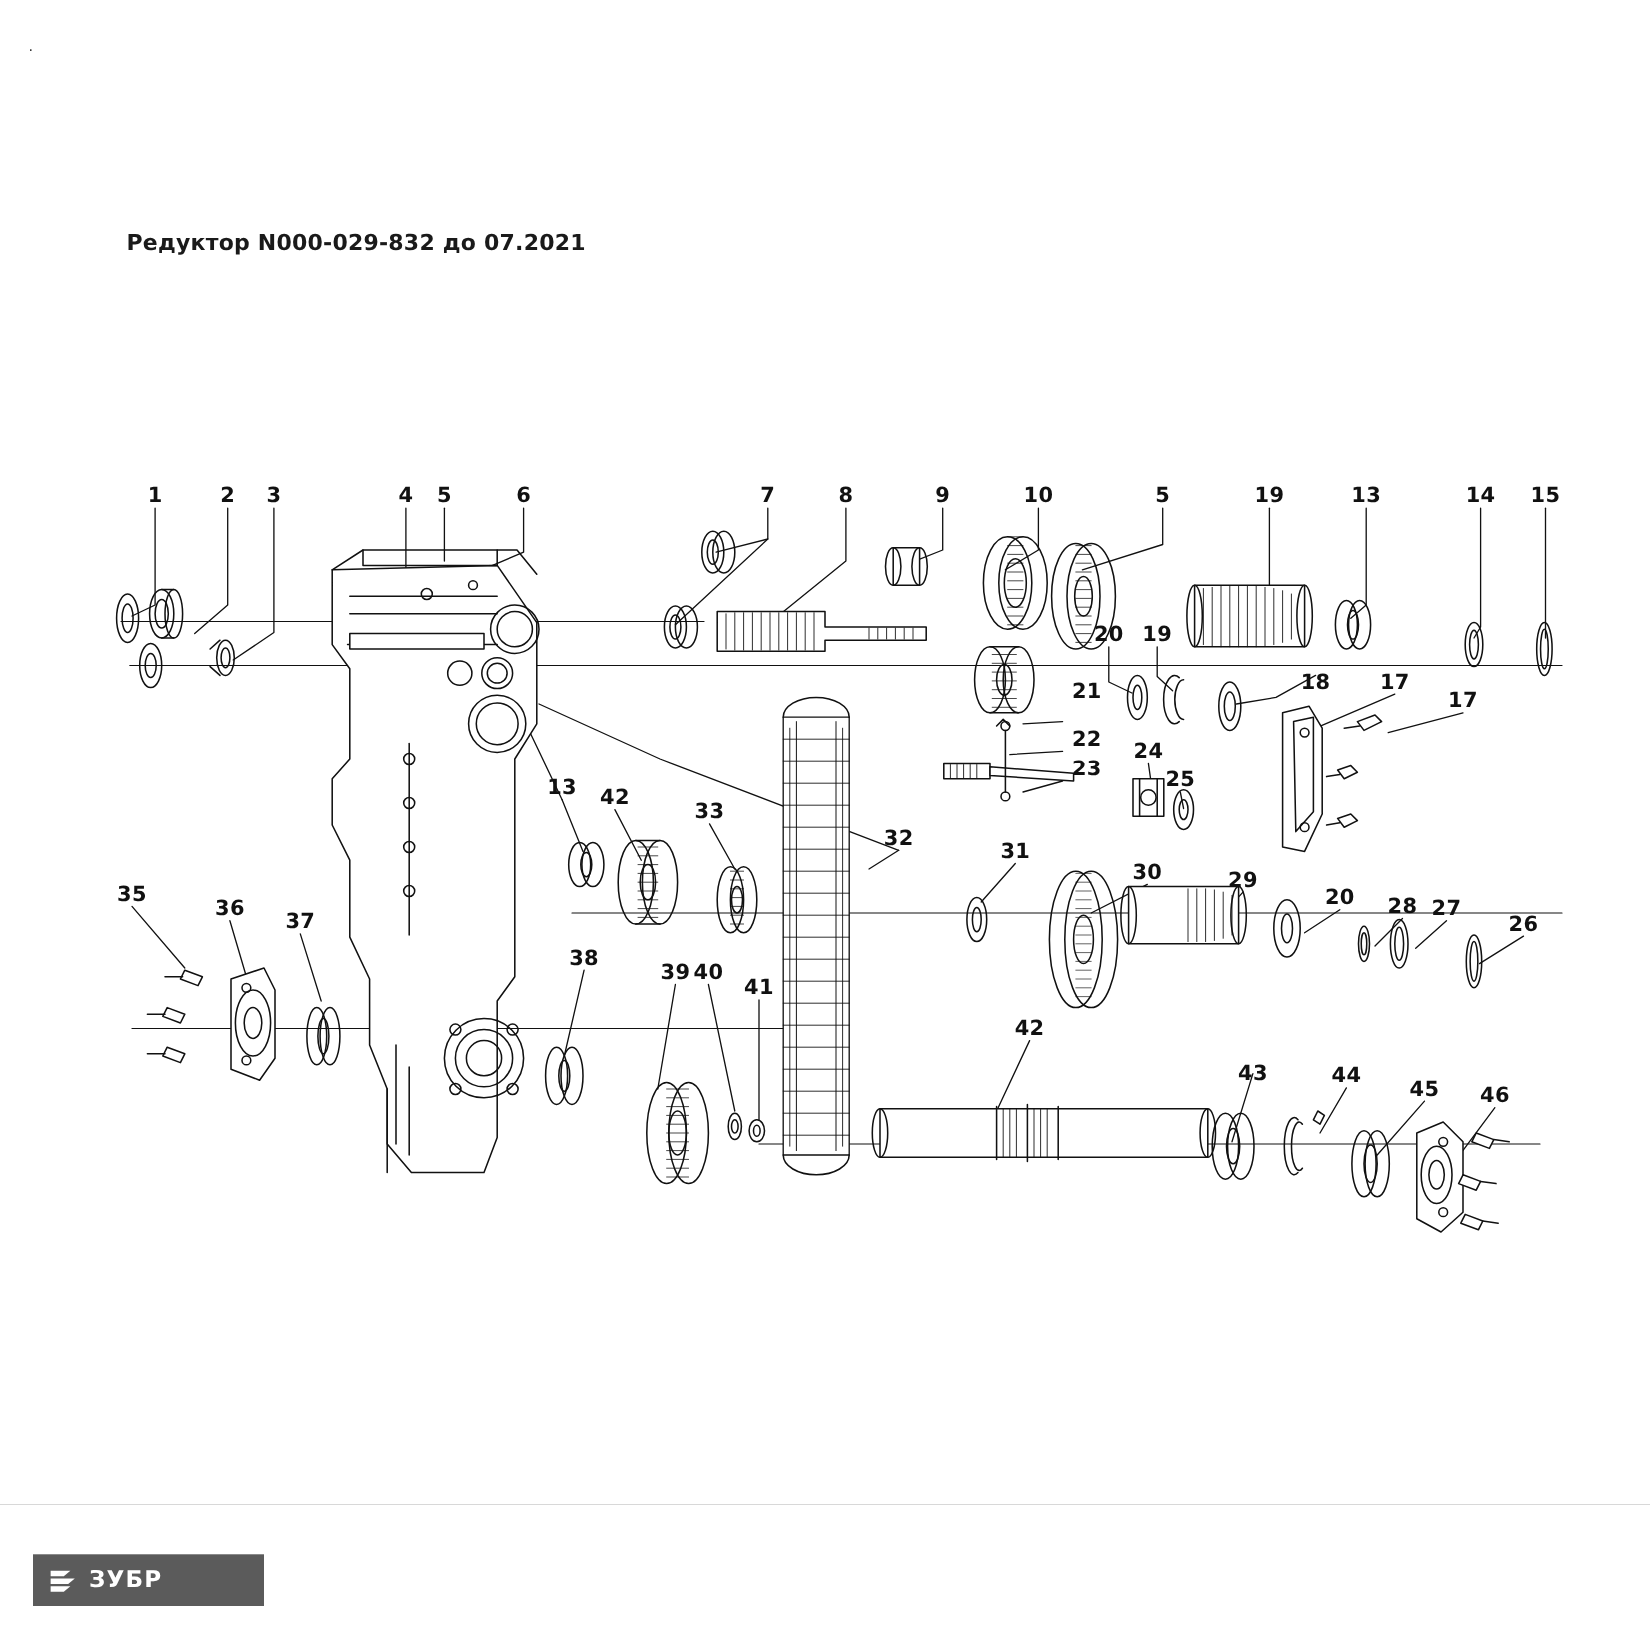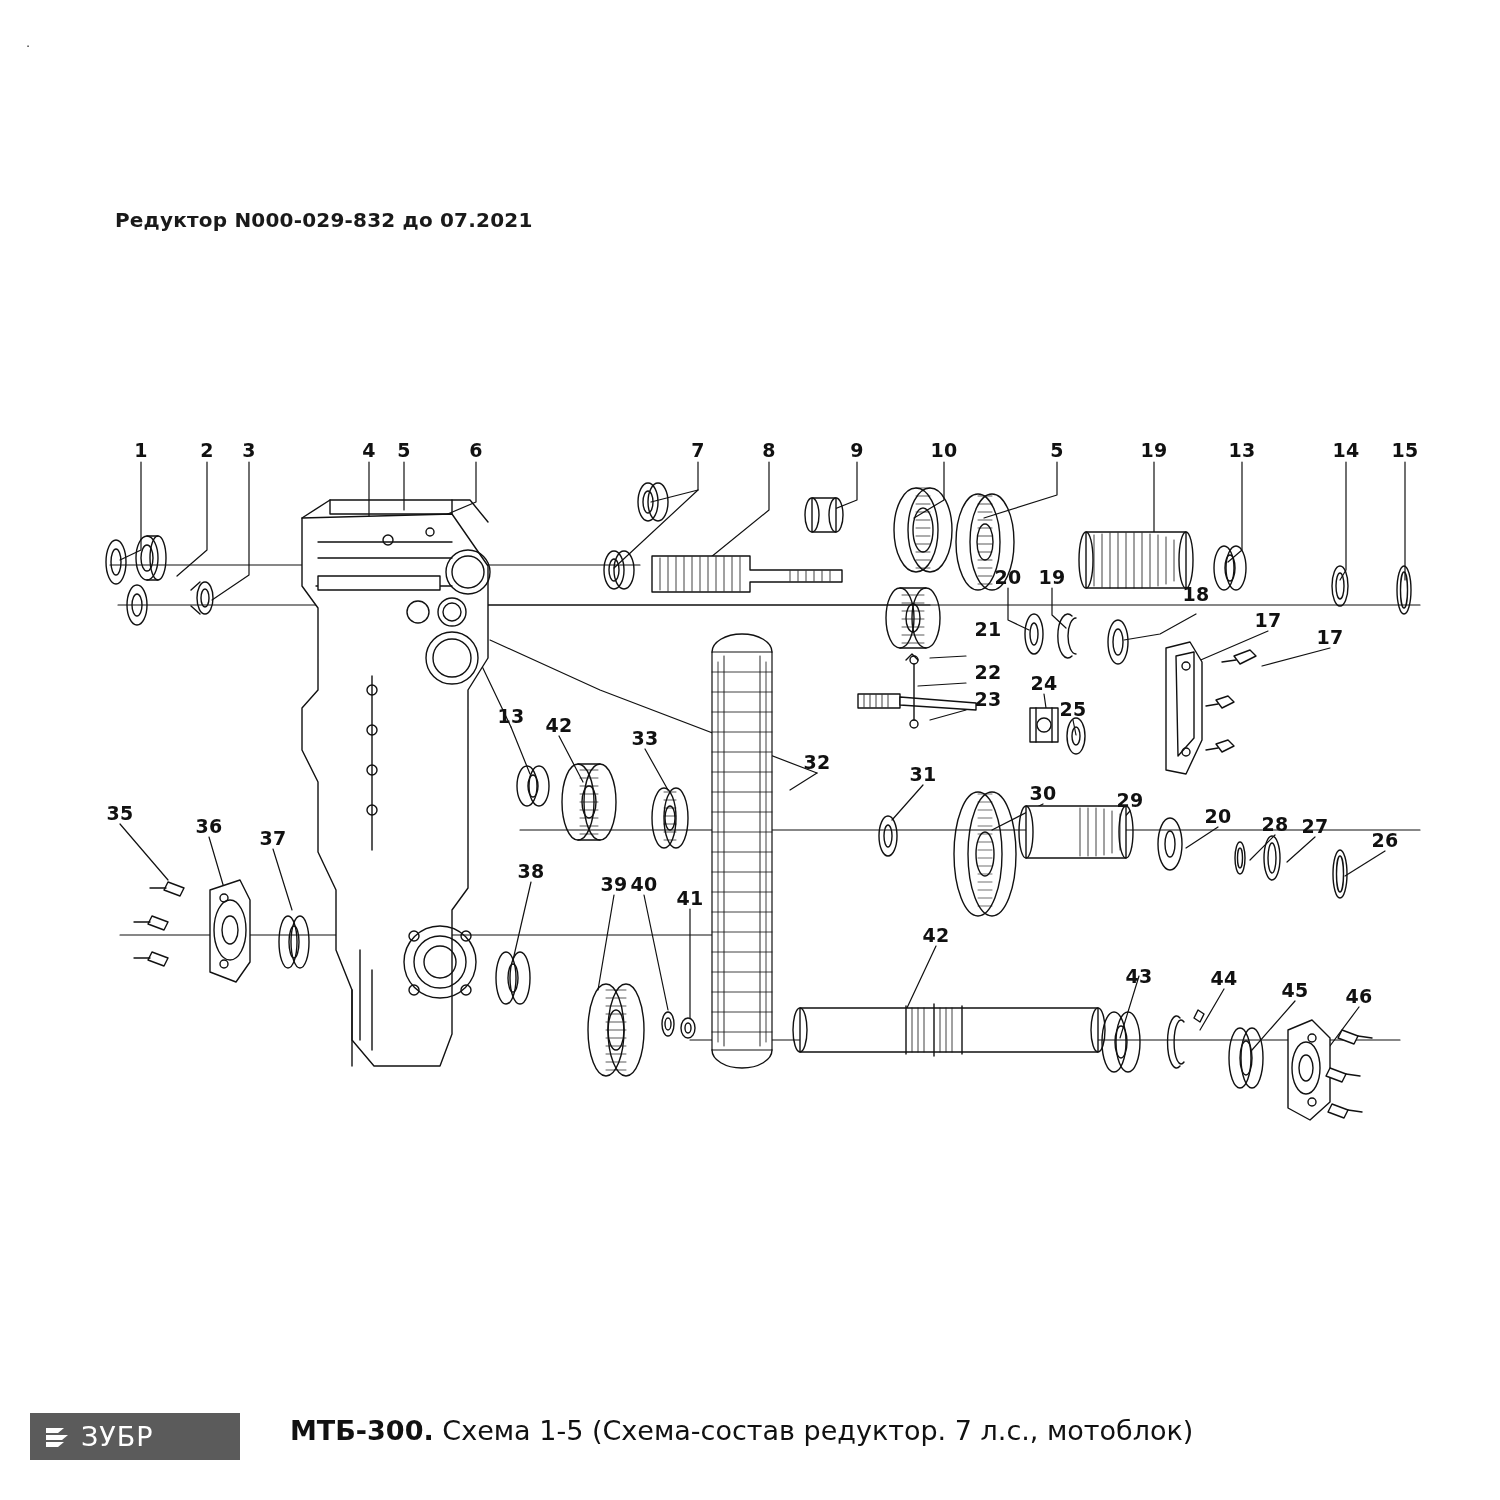--- a/index.html
+++ b/index.html
@@ -86,22 +86,22 @@
     background: #5b5b5b;
     display: flex;
     align-items: center;
     gap: 9px;
     padding-left: 12px;
     box-sizing: border-box;
   }
   .brand-mark svg { display: block; }
   .brand-word {
     color: #ffffff;
-    font-size: 27px;
-    font-weight: 400;
+    font-size: 21px;
+    font-weight: 700;
     letter-spacing: 1px;
     line-height: 1;
   }
   .footer-text {
     position: absolute;
     left: 290px;
     top: 47px;
     font-size: 27px;
     color: #111;
     white-space: nowrap;
@@ -525,21 +525,21 @@
     <div class="callout-label" style="left:857px;top:60px">9</div>
     <div class="callout-label" style="left:944px;top:60px">10</div>
     <div class="callout-label" style="left:1057px;top:60px">5</div>
     <div class="callout-label" style="left:1154px;top:60px">19</div>
     <div class="callout-label" style="left:1242px;top:60px">13</div>
     <div class="callout-label" style="left:1346px;top:60px">14</div>
     <div class="callout-label" style="left:1405px;top:60px">15</div>
 
     <div class="callout-label" style="left:1008px;top:187px">20</div>
     <div class="callout-label" style="left:1052px;top:187px">19</div>
-    <div class="callout-label" style="left:1196px;top:204px">18</div>
+    <div class="callout-label" style="left:1196px;top:230px">18</div>
     <div class="callout-label" style="left:1268px;top:230px">17</div>
     <div class="callout-label" style="left:1330px;top:247px">17</div>
     <div class="callout-label" style="left:988px;top:239px">21</div>
     <div class="callout-label" style="left:988px;top:282px">22</div>
     <div class="callout-label" style="left:988px;top:309px">23</div>
     <div class="callout-label" style="left:1044px;top:293px">24</div>
     <div class="callout-label" style="left:1073px;top:319px">25</div>
 
     <div class="callout-label" style="left:511px;top:326px">13</div>
     <div class="callout-label" style="left:559px;top:335px">42</div>
@@ -573,19 +573,15 @@
     <div class="brand-badge">
       <span class="brand-mark">
         <svg width="30" height="30" viewBox="0 0 30 30" xmlns="http://www.w3.org/2000/svg">
           <path d="M4 6 L22 6 L16 11 L4 11 Z" fill="#ffffff"></path>
           <path d="M4 13 L26 13 L20 18 L4 18 Z" fill="#ffffff"></path>
           <path d="M4 20 L22 20 L16 25 L4 25 Z" fill="#ffffff"></path>
         </svg>
       </span>
       <span class="brand-word">ЗУБР</span>
     </div>
-    <div class="footer-text">
-      <b>МТБ-300.</b>
-      <span class="light">Схема 1-5 (Схема-состав редуктор. 7 л.с., мотоблок)</span>
-    </div>
   </div>
 
 </div>
 
 </body></html>

